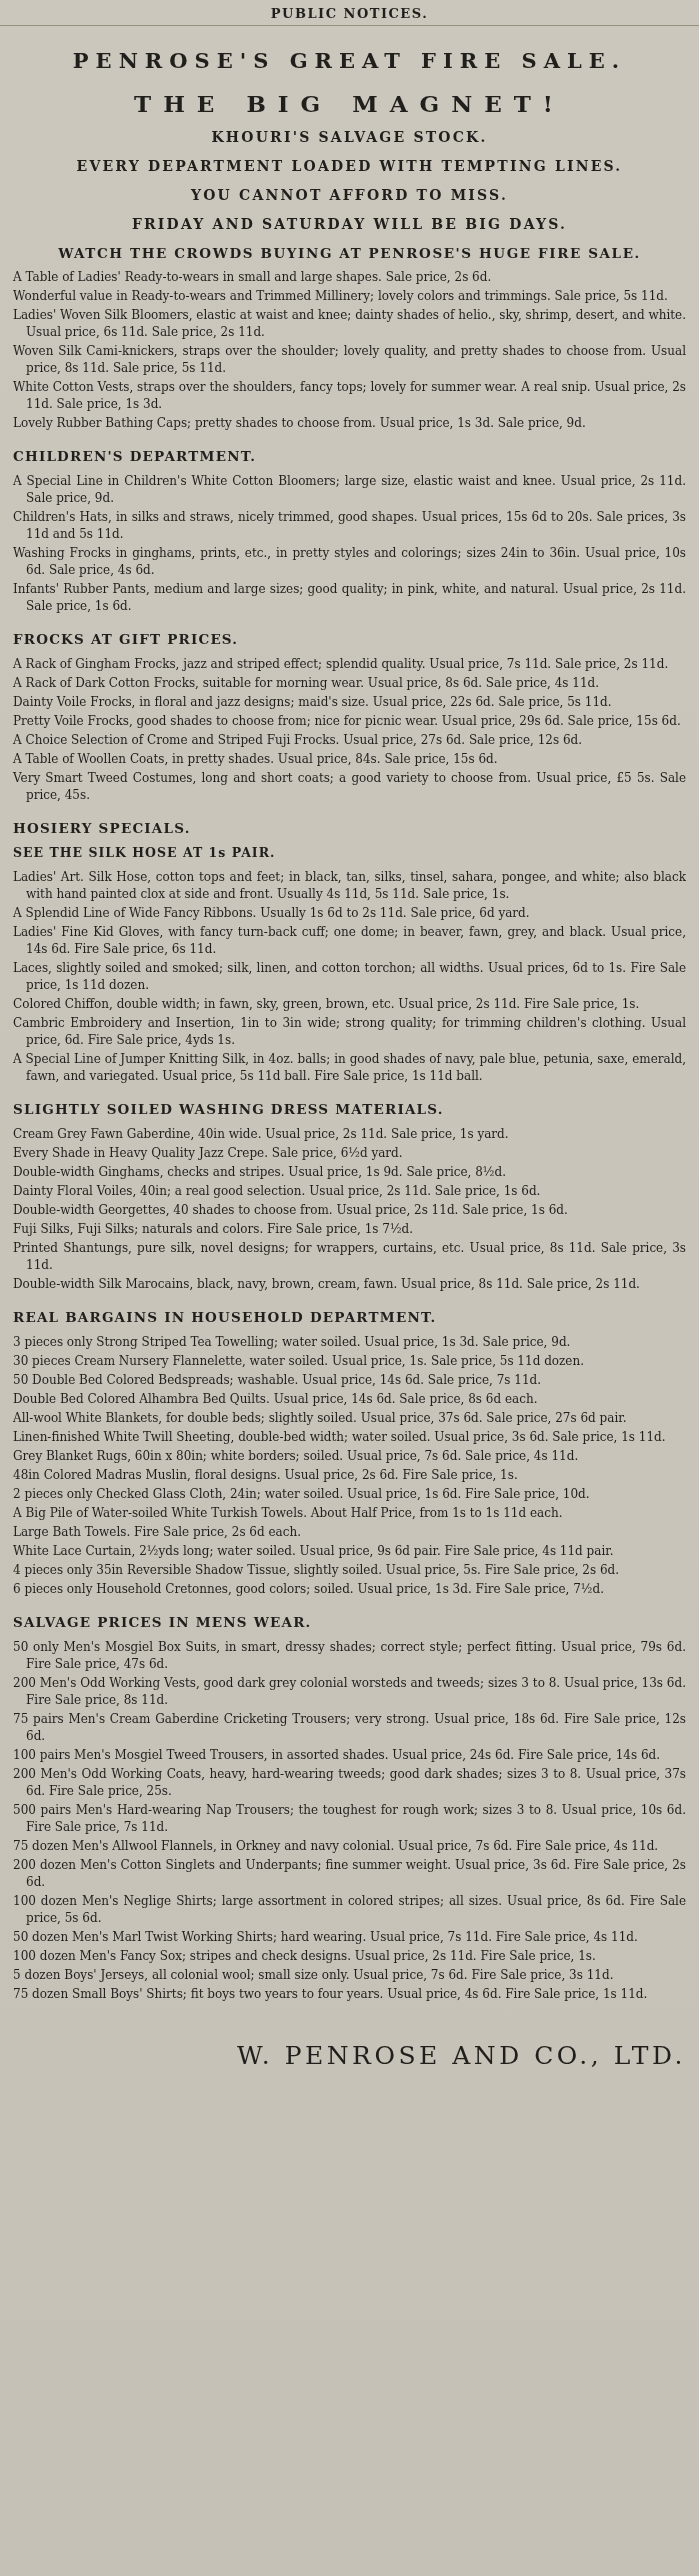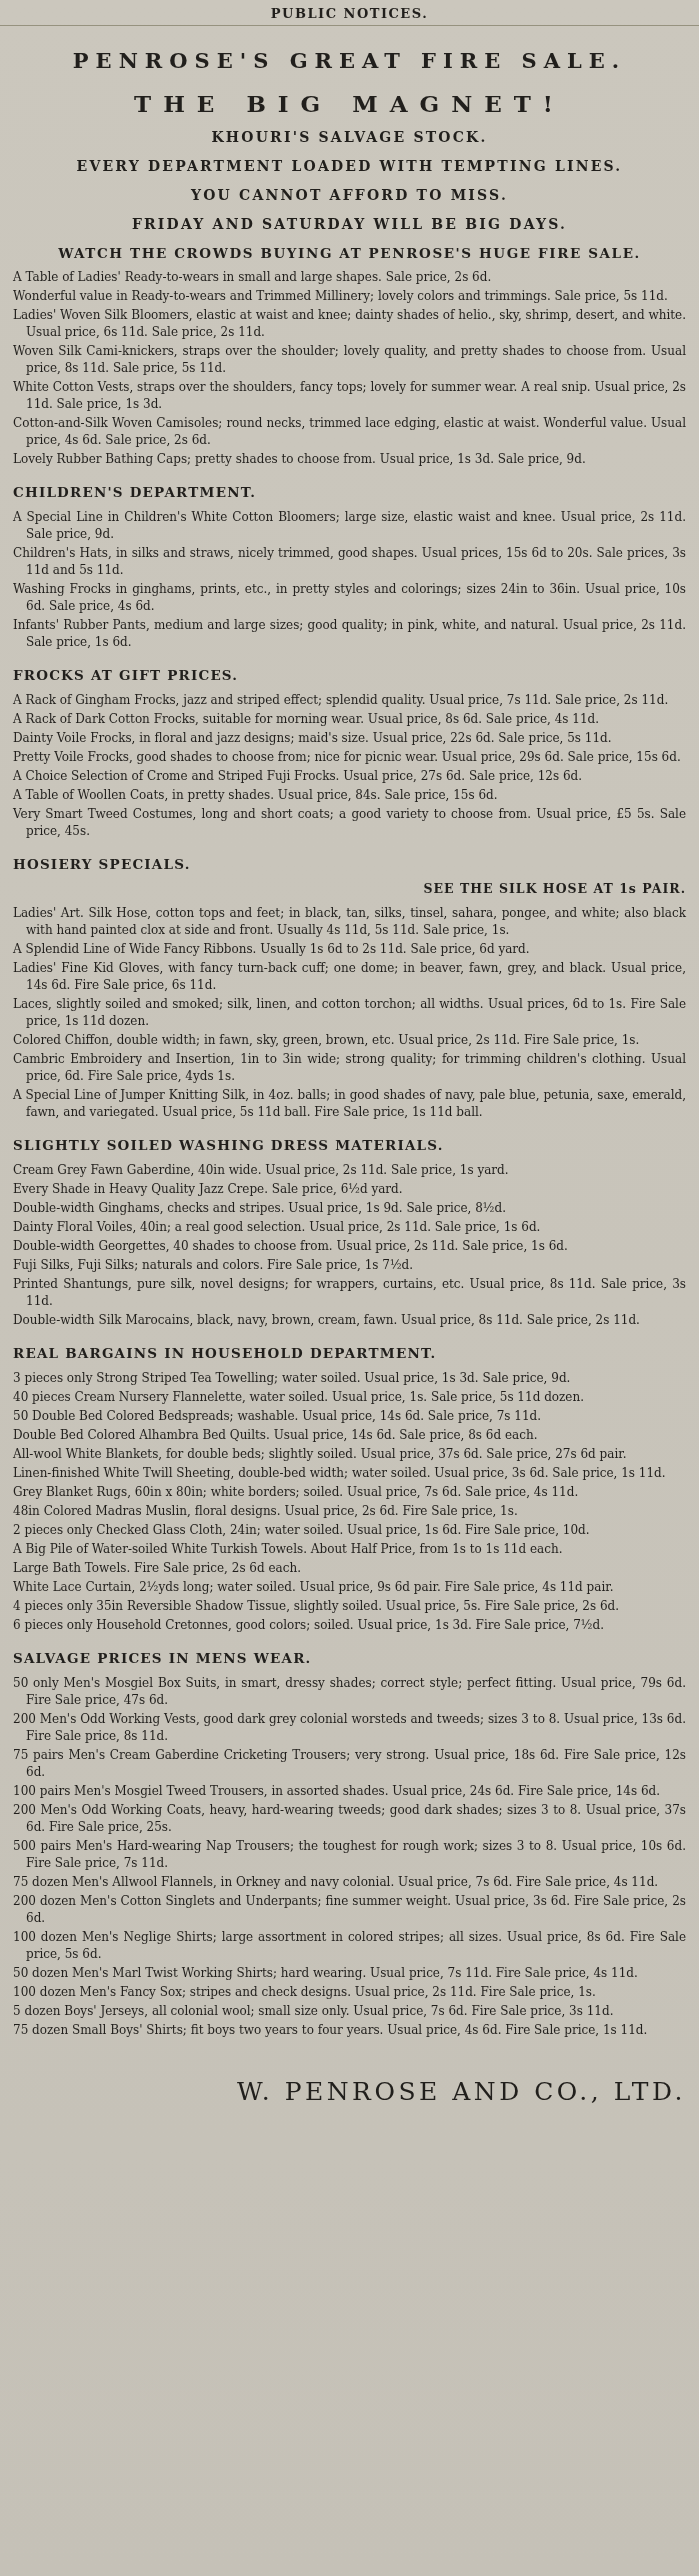--- a/index.html
+++ b/index.html
@@ -32,21 +32,21 @@
   .hl-2 { font-size: 21px; letter-spacing: 7px;  margin-bottom: 17px; }
   .hl-3 { font-size: 14px; letter-spacing: 2.2px; margin-bottom: 13px; }
   .hl-4 { font-size: 13.5px; letter-spacing: 1.6px; margin-bottom: 2px; }
   .section-heading {
     font-size: 13.5px;
     font-weight: bold;
     letter-spacing: 1.2px;
     margin: 16px 0 9px 0;
   }
   .section-subheading {
-    text-align: right;
+    text-align: left;
     font-size: 12.5px;
     font-weight: bold;
     letter-spacing: 1px;
     margin: 0 0 9px 0;
   }
   .sale-item {
     font-size: 12px;
     line-height: 17px;
     text-align: justify;
     text-indent: -13px;
@@ -75,21 +75,20 @@
       <div class="headline hl-3">FRIDAY AND SATURDAY WILL BE BIG DAYS.</div>
       <div class="headline hl-4">WATCH THE CROWDS BUYING AT PENROSE'S HUGE FIRE SALE.</div>
     </div>
   <div>
       <section>
         <p class="sale-item">A Table of Ladies' Ready-to-wears in small and large shapes. Sale price, 2s 6d.</p>
         <p class="sale-item">Wonderful value in Ready-to-wears and Trimmed Millinery; lovely colors and trimmings. Sale price, 5s 11d.</p>
         <p class="sale-item">Ladies' Woven Silk Bloomers, elastic at waist and knee; dainty shades of helio., sky, shrimp, desert, and white. Usual price, 6s 11d. Sale price, 2s 11d.</p>
         <p class="sale-item">Woven Silk Cami-knickers, straps over the shoulder; lovely quality, and pretty shades to choose from. Usual price, 8s 11d. Sale price, 5s 11d.</p>
         <p class="sale-item">White Cotton Vests, straps over the shoulders, fancy tops; lovely for summer wear. A real snip. Usual price, 2s 11d. Sale price, 1s 3d.</p>
-        <p class="sale-item">Cotton-and-Silk Woven Camisoles; round necks, trimmed lace edging, elastic at waist. Wonderful value. Usual price, 4s 6d. Sale price, 2s 6d.</p>
         <p class="sale-item">Lovely Rubber Bathing Caps; pretty shades to choose from. Usual price, 1s 3d. Sale price, 9d.</p>
       </section>
       <section>
         <h2 class="section-heading">CHILDREN'S DEPARTMENT.</h2>
         <p class="sale-item">A Special Line in Children's White Cotton Bloomers; large size, elastic waist and knee. Usual price, 2s 11d. Sale price, 9d.</p>
         <p class="sale-item">Children's Hats, in silks and straws, nicely trimmed, good shapes. Usual prices, 15s 6d to 20s. Sale prices, 3s 11d and 5s 11d.</p>
         <p class="sale-item">Washing Frocks in ginghams, prints, etc., in pretty styles and colorings; sizes 24in to 36in. Usual price, 10s 6d. Sale price, 4s 6d.</p>
         <p class="sale-item">Infants' Rubber Pants, medium and large sizes; good quality; in pink, white, and natural. Usual price, 2s 11d. Sale price, 1s 6d.</p>
       </section>
       <section>
@@ -120,21 +119,21 @@
         <p class="sale-item">Double-width Ginghams, checks and stripes. Usual price, 1s 9d. Sale price, 8½d.</p>
         <p class="sale-item">Dainty Floral Voiles, 40in; a real good selection. Usual price, 2s 11d. Sale price, 1s 6d.</p>
         <p class="sale-item">Double-width Georgettes, 40 shades to choose from. Usual price, 2s 11d. Sale price, 1s 6d.</p>
         <p class="sale-item">Fuji Silks, Fuji Silks; naturals and colors. Fire Sale price, 1s 7½d.</p>
         <p class="sale-item">Printed Shantungs, pure silk, novel designs; for wrappers, curtains, etc. Usual price, 8s 11d. Sale price, 3s 11d.</p>
         <p class="sale-item">Double-width Silk Marocains, black, navy, brown, cream, fawn. Usual price, 8s 11d. Sale price, 2s 11d.</p>
       </section>
       <section>
         <h2 class="section-heading">REAL BARGAINS IN HOUSEHOLD DEPARTMENT.</h2>
         <p class="sale-item">3 pieces only Strong Striped Tea Towelling; water soiled. Usual price, 1s 3d. Sale price, 9d.</p>
-        <p class="sale-item">40 pieces Cream Nursery Flannelette, water soiled. Usual price, 1s. Sale price, 5s 11d dozen.</p>
+        <p class="sale-item">30 pieces Cream Nursery Flannelette, water soiled. Usual price, 1s. Sale price, 5s 11d dozen.</p>
         <p class="sale-item">50 Double Bed Colored Bedspreads; washable. Usual price, 14s 6d. Sale price, 7s 11d.</p>
         <p class="sale-item">Double Bed Colored Alhambra Bed Quilts. Usual price, 14s 6d. Sale price, 8s 6d each.</p>
         <p class="sale-item">All-wool White Blankets, for double beds; slightly soiled. Usual price, 37s 6d. Sale price, 27s 6d pair.</p>
         <p class="sale-item">Linen-finished White Twill Sheeting, double-bed width; water soiled. Usual price, 3s 6d. Sale price, 1s 11d.</p>
         <p class="sale-item">Grey Blanket Rugs, 60in x 80in; white borders; soiled. Usual price, 7s 6d. Sale price, 4s 11d.</p>
         <p class="sale-item">48in Colored Madras Muslin, floral designs. Usual price, 2s 6d. Fire Sale price, 1s.</p>
         <p class="sale-item">2 pieces only Checked Glass Cloth, 24in; water soiled. Usual price, 1s 6d. Fire Sale price, 10d.</p>
         <p class="sale-item">A Big Pile of Water-soiled White Turkish Towels. About Half Price, from 1s to 1s 11d each.</p>
         <p class="sale-item">Large Bath Towels. Fire Sale price, 2s 6d each.</p>
         <p class="sale-item">White Lace Curtain, 2½yds long; water soiled. Usual price, 9s 6d pair. Fire Sale price, 4s 11d pair.</p>

